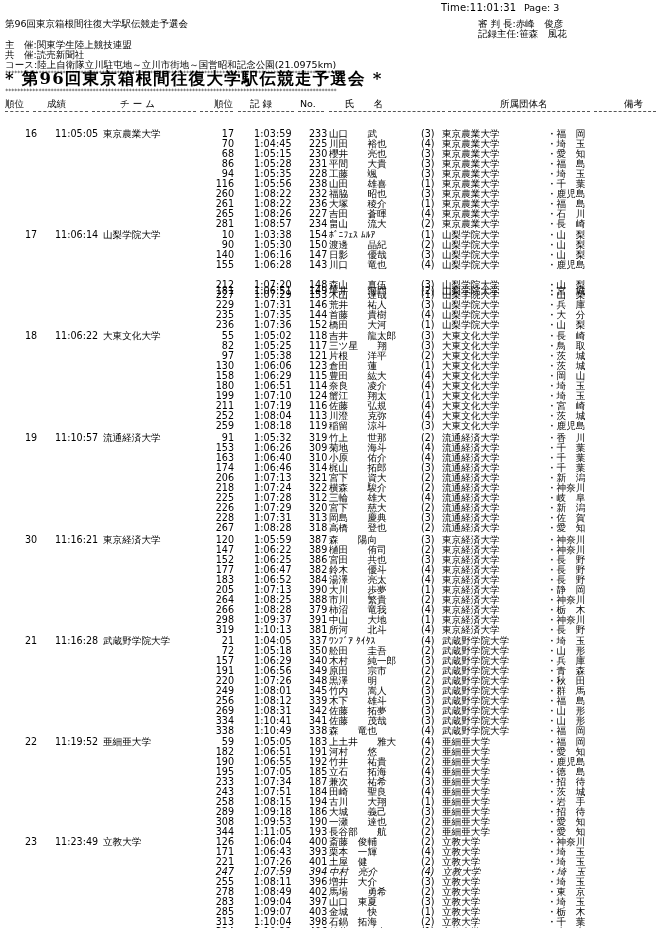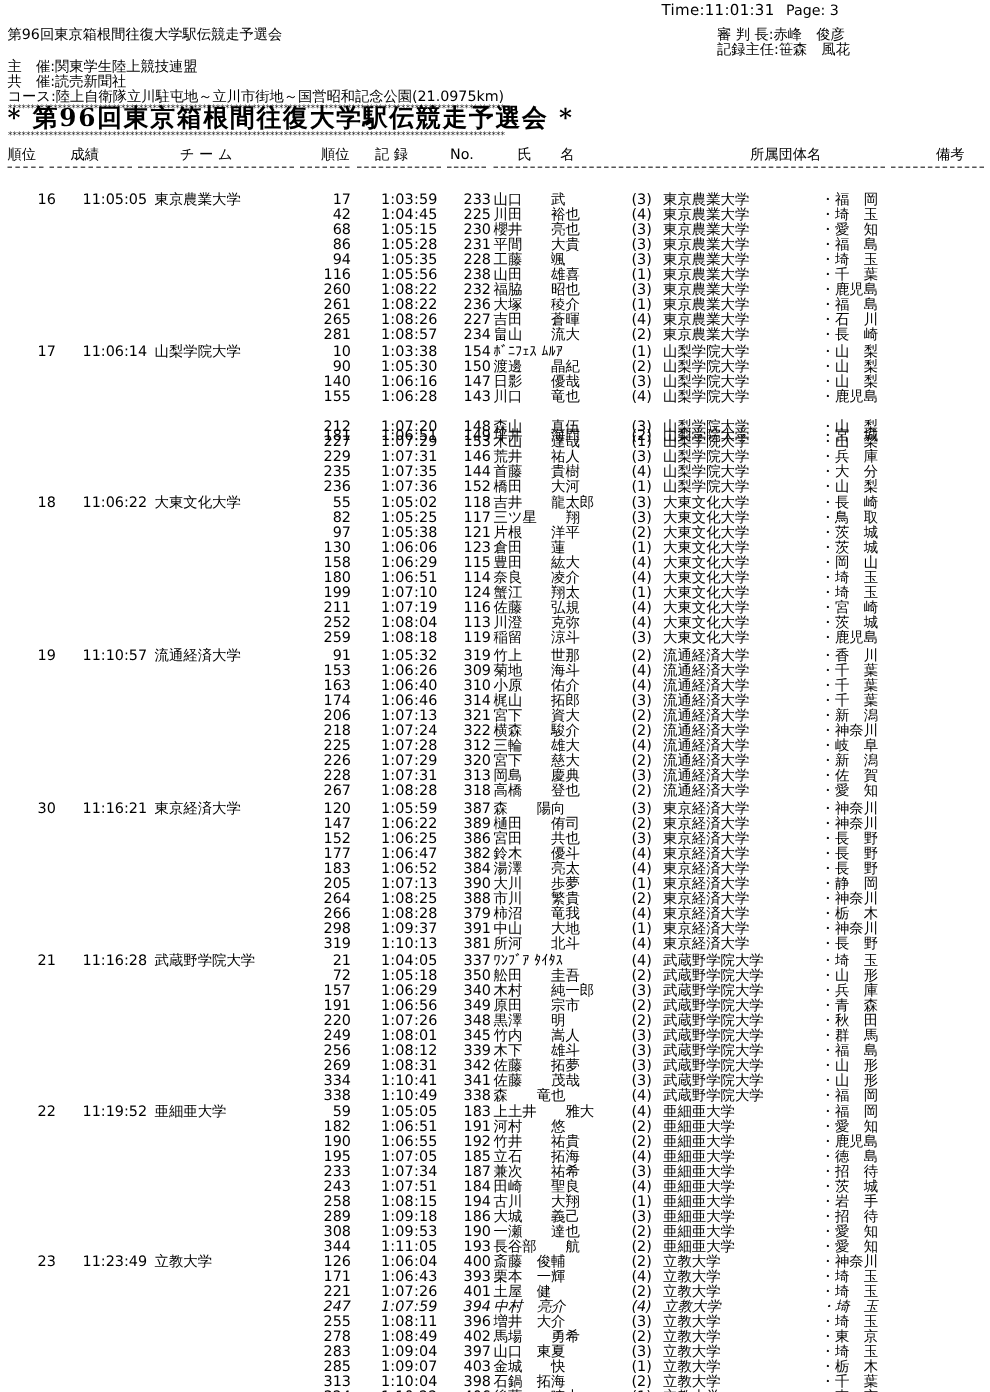--- a/index.html
+++ b/index.html
@@ -75,21 +75,21 @@
         <span class="c t-name">東京農業大学</span>
         <span class="c r-rank">17</span>
         <span class="c r-time">1:03:59</span>
         <span class="c r-no">233</span>
         <span class="c r-name">山口　　武</span>
         <span class="c r-grade">(3)</span>
         <span class="c r-org">東京農業大学</span>
         <span class="c r-pref">・福　岡</span>
       </div>
       <div class="row" style="top: 10px;">
-        <span class="c r-rank">42</span>
+        <span class="c r-rank">70</span>
         <span class="c r-time">1:04:45</span>
         <span class="c r-no">225</span>
         <span class="c r-name">川田　　裕也</span>
         <span class="c r-grade">(4)</span>
         <span class="c r-org">東京農業大学</span>
         <span class="c r-pref">・埼　玉</span>
       </div>
       <div class="row" style="top: 20px;">
         <span class="c r-rank">68</span>
         <span class="c r-time">1:05:15</span>

